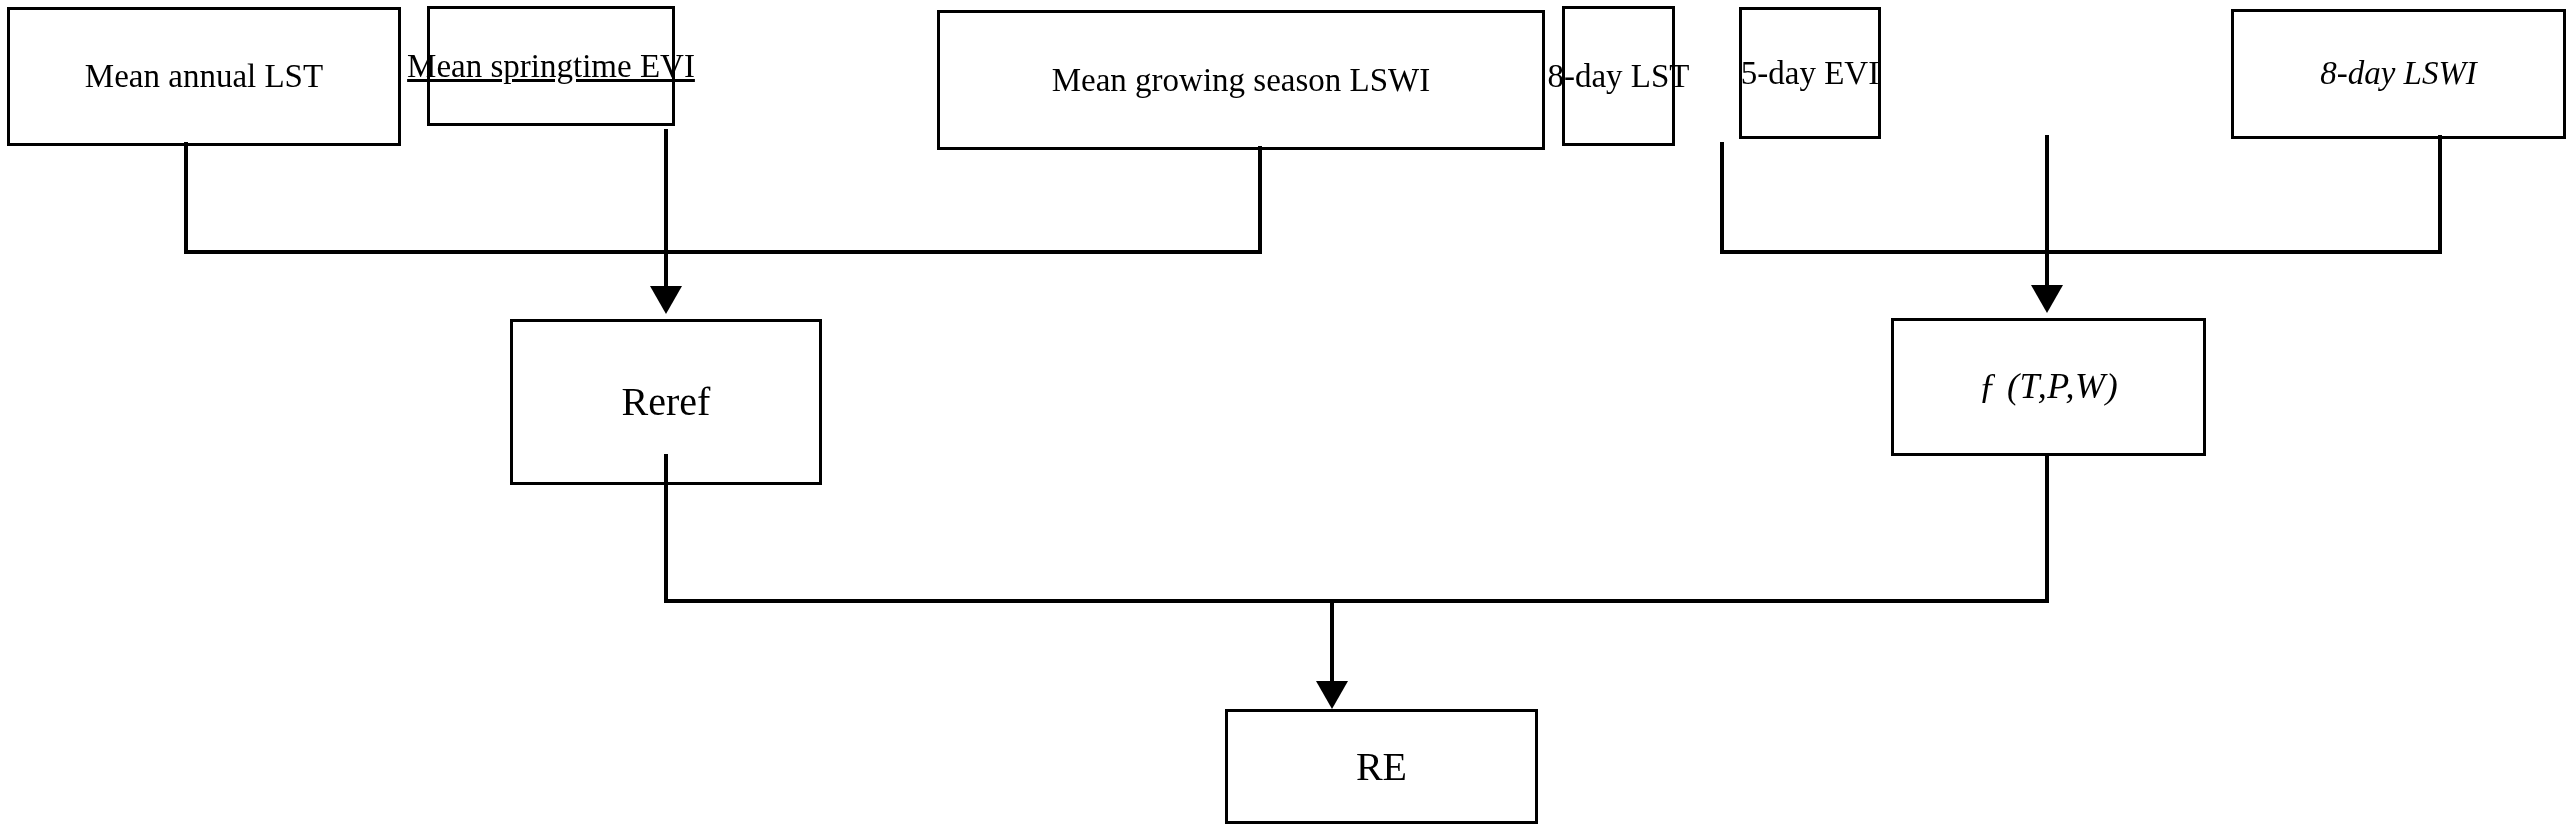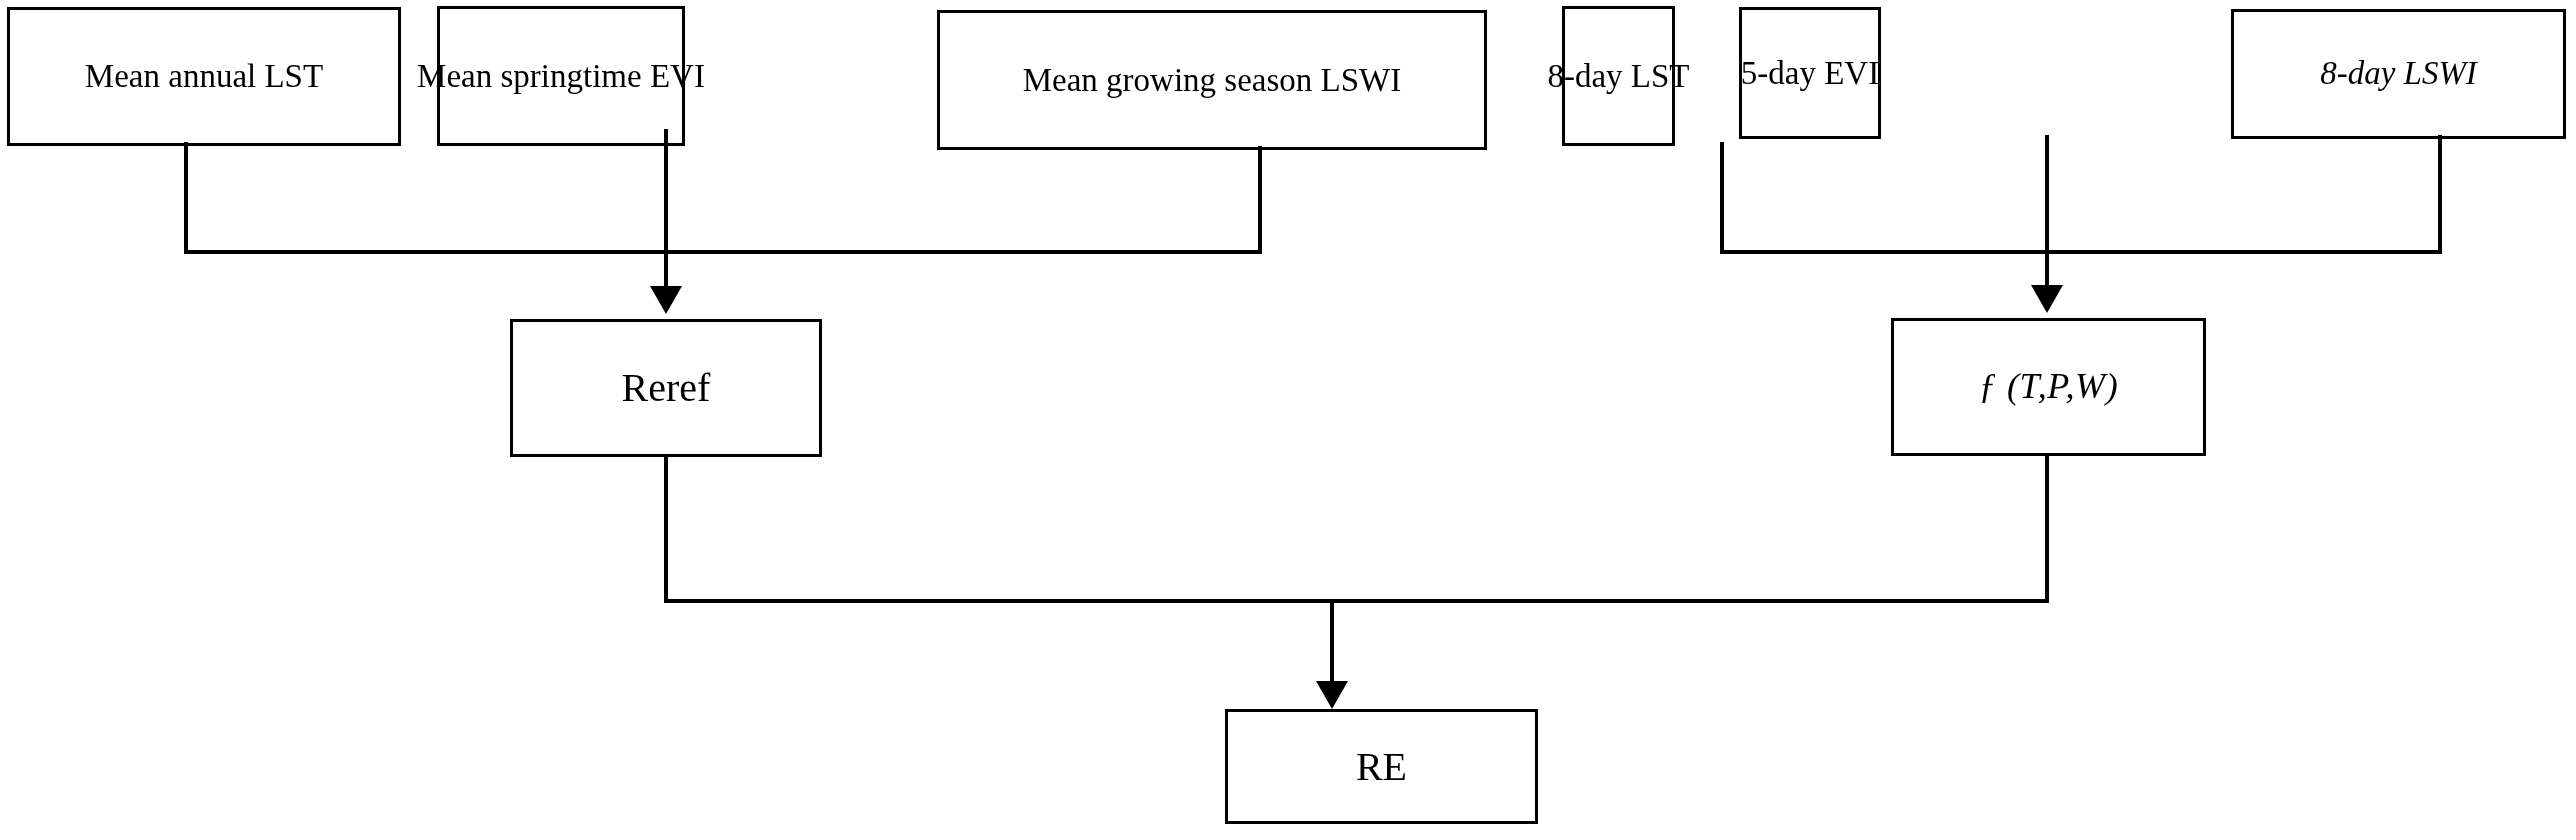--- a/index.html
+++ b/index.html
@@ -68,25 +68,25 @@
 </style>
 </head>
 <body>
 
 <div id="stage">
 
   <div class="node top-node" style="left:7px; top:7px; width:394px; height:139px;">
     <span class="node-label">Mean annual LST</span>
   </div>
 
-  <div class="node top-node" style="left:437px; top:5.7px; width:248px; height:140px;">
+  <div class="node top-node" style="left:427px; top:5.7px; width:248px; height:120px;text-decoration:underline;">
     <span class="node-label">Mean springtime EVI</span>
   </div>
 
-  <div class="node top-node" style="left:937px; top:10px; width:550px; height:140px;">
+  <div class="node top-node" style="left:937px; top:10px; width:608px; height:140px;">
     <span class="node-label">Mean growing season LSWI</span>
   </div>
 
   <div class="node top-node" style="left:1562px; top:5.7px; width:113px; height:140px;">
     <span class="node-label">8-day LST</span>
   </div>
 
   <div class="node top-node" style="left:1739px; top:7px; width:142px; height:132px;">
     <span class="node-label">5-day EVI</span>
   </div>
@@ -106,21 +106,21 @@
 
   <div class="edge-v" style="left:1720px; top:142px; height:112px;"></div>
 
   <div class="edge-h" style="left:1720px; top:250px; width:722px;"></div>
 
   <div class="edge-v" style="left:2438px; top:135px; height:119px;"></div>
 
   <div class="edge-v" style="left:2045px; top:135px; height:152px;"></div>
   <div class="arrow-head" style="left:2031px; top:285px;"></div>
 
-  <div class="node mid-node" style="left:510px; top:319px; width:312px; height:138px;">
+  <div class="node mid-node" style="left:510px; top:319px; width:312px; height:166px;">
     <span class="node-label">Reref</span>
   </div>
 
   <div class="node mid-node formula" style="left:1891px; top:318px; width:315px; height:138px;">
     <span class="node-label">ƒ (T,P,W)</span>
   </div>
 
   <div class="edge-v" style="left:664px; top:454px; height:149px;"></div>
 
   <div class="edge-v" style="left:2045px; top:454px; height:149px;"></div>

